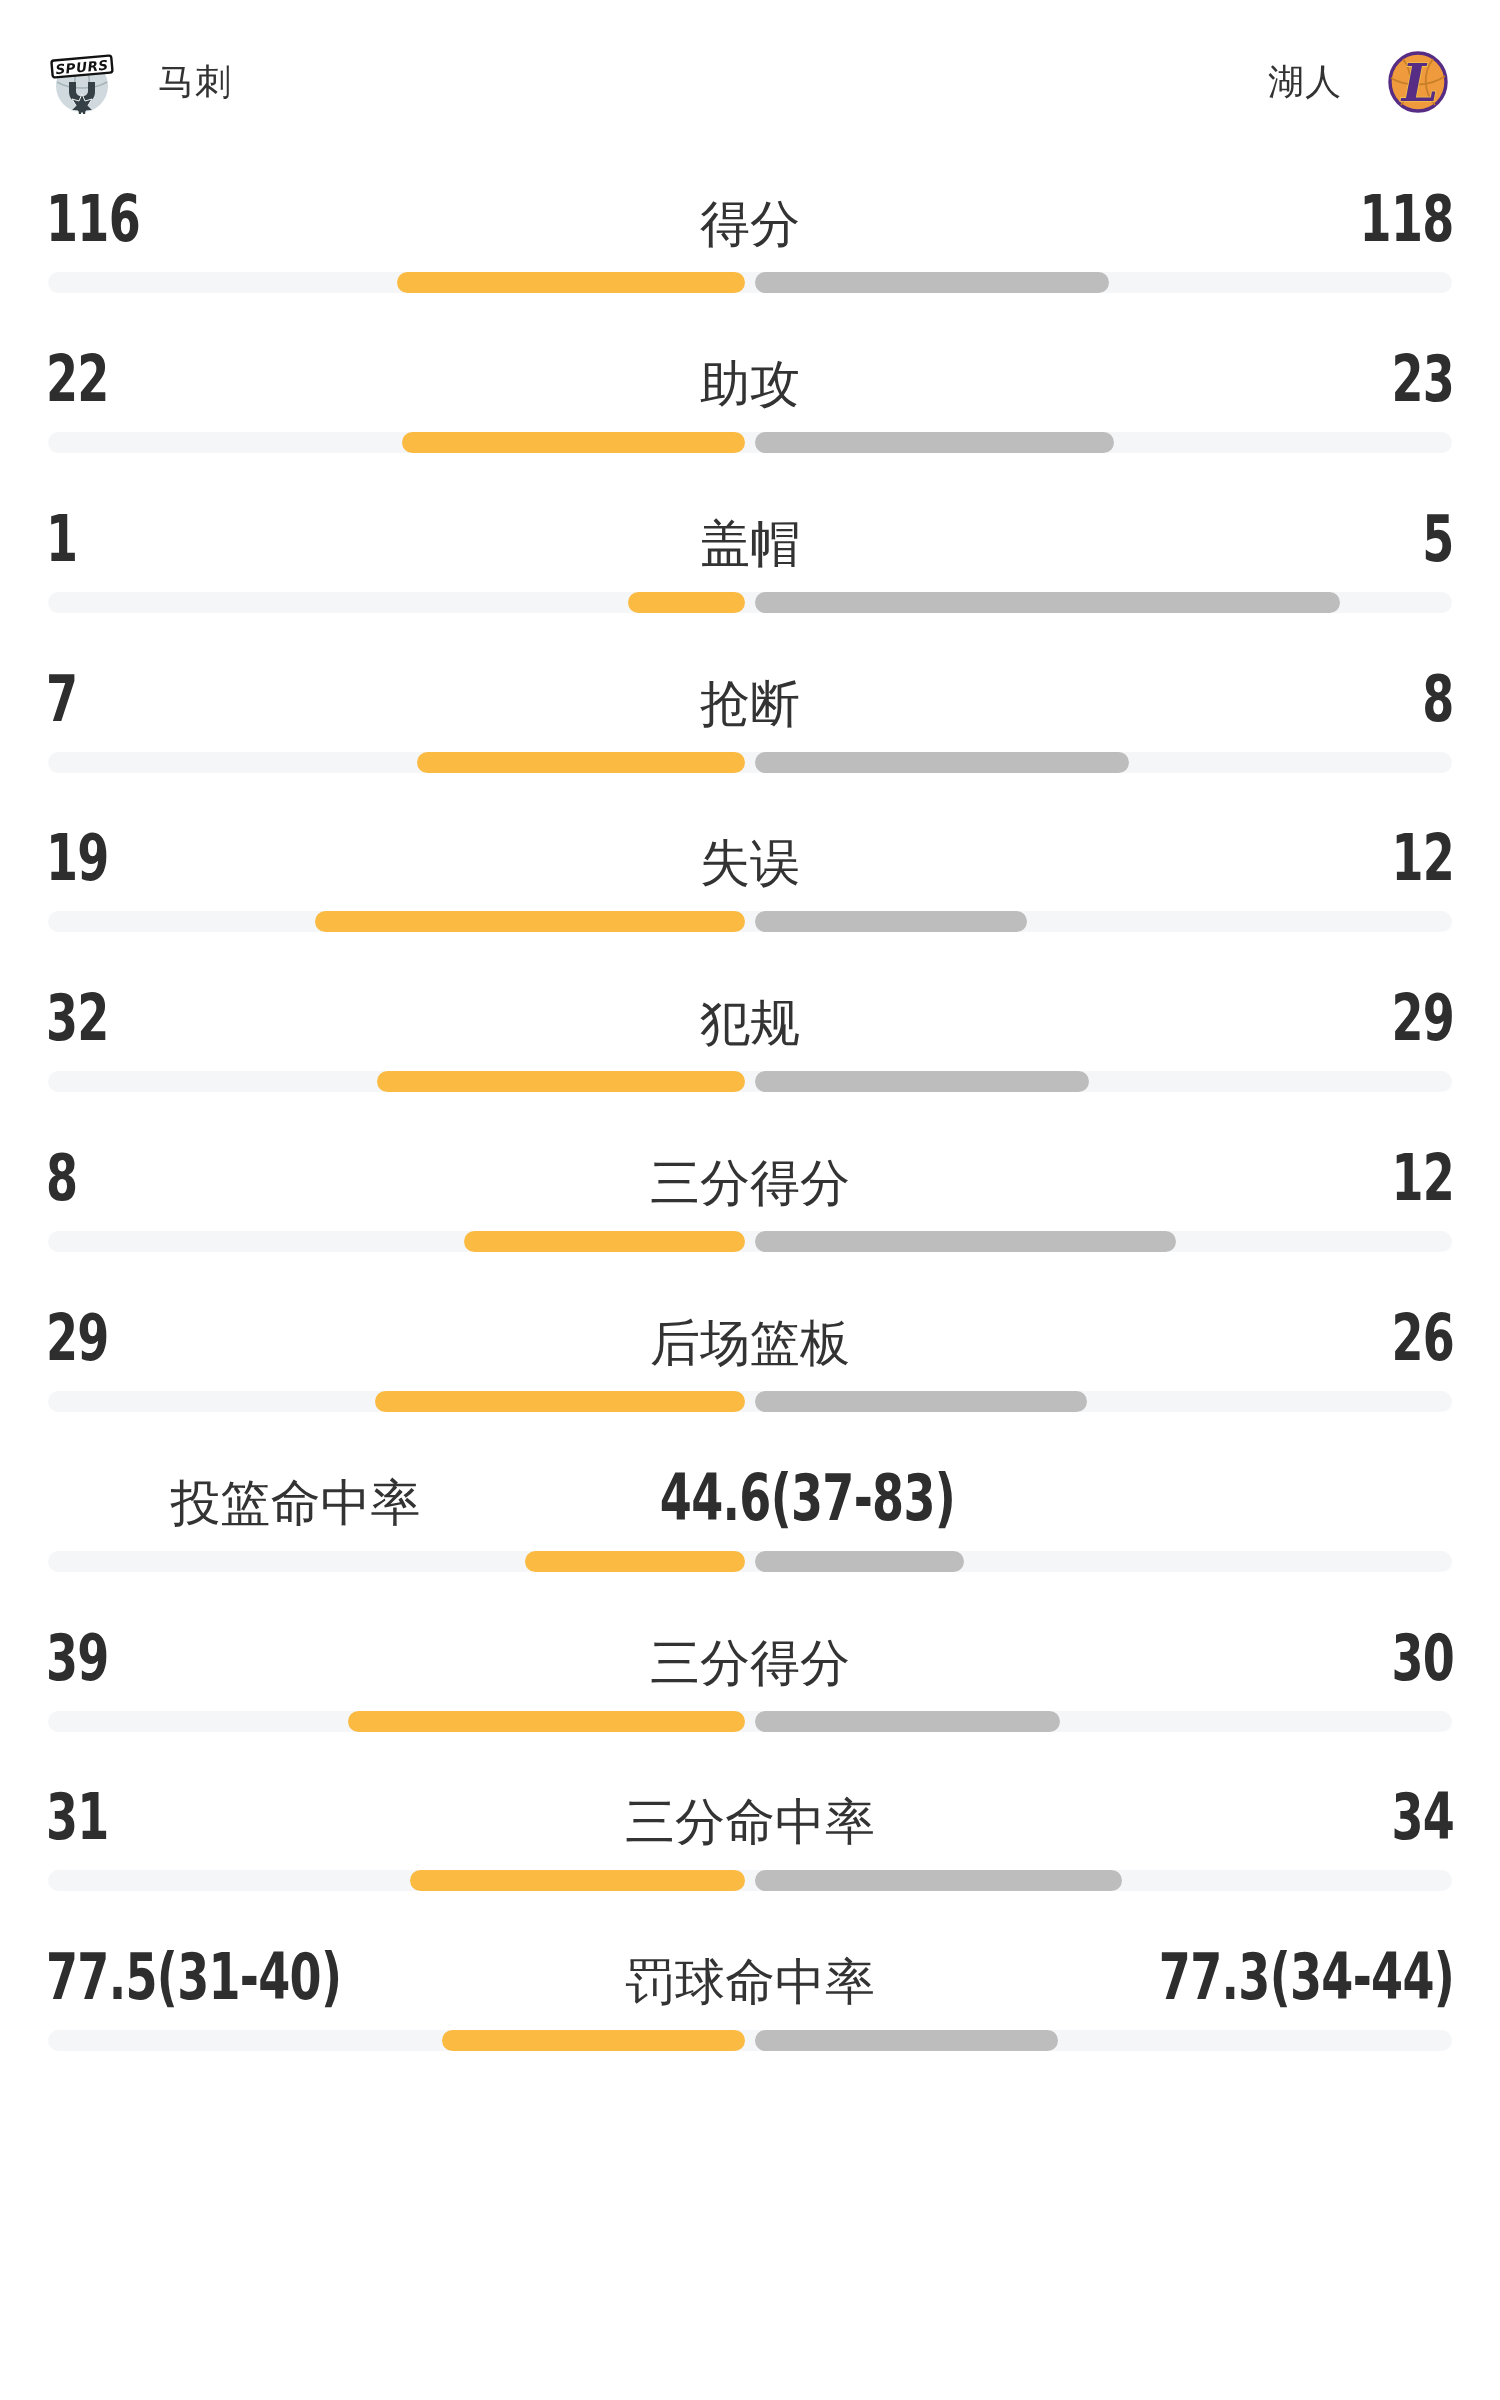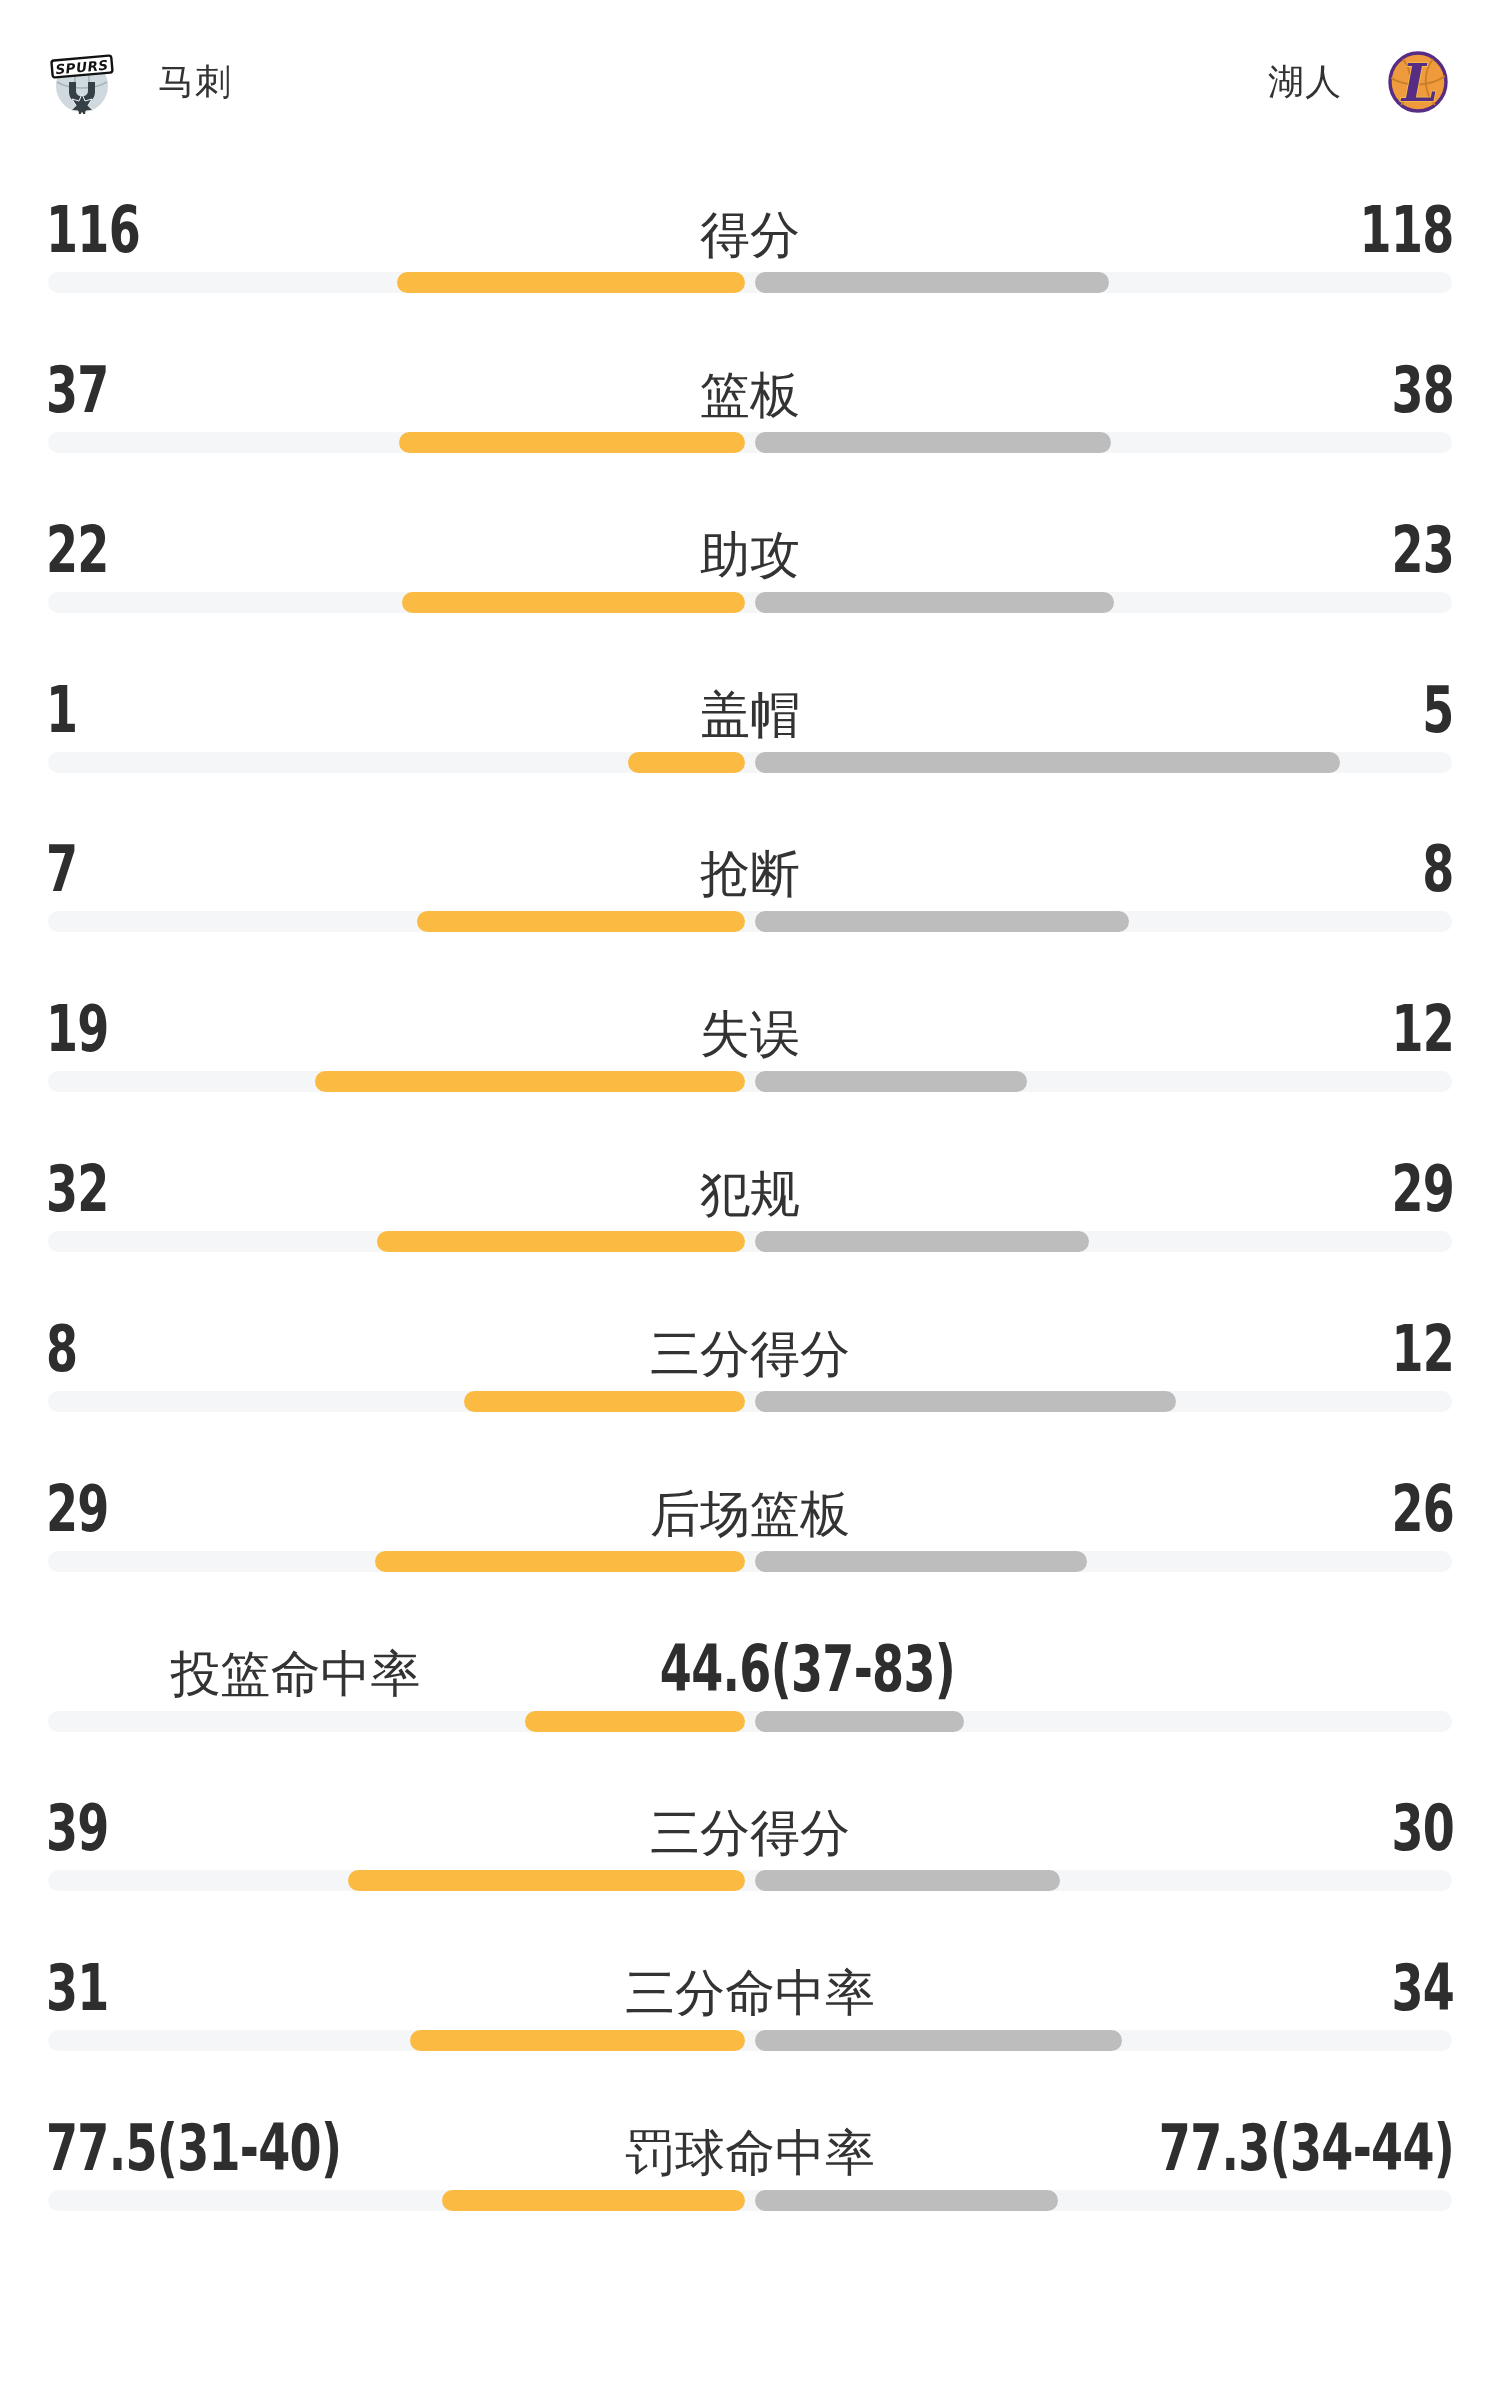--- a/index.html
+++ b/index.html
@@ -16,21 +16,21 @@
   .team{display:flex;align-items:center;gap:44px;}
   .team-name{
     font-size:36px;font-weight:400;color:var(--label-text,#333333);
     line-height:1;letter-spacing:1px;
   }
   .team-logo{width:64px;height:64px;display:block;}
   
   .stats-list{position:absolute;top:162px;left:0;right:0;}
   .stat-row{position:relative;height:159.857px;}
   .row-line{
-    position:absolute;top:36px;left:46px;right:46px;
+    position:absolute;top:25px;left:46px;right:46px;
     display:grid;grid-template-columns:1fr auto 1fr;align-items:baseline;
   }
   .num{
     font-size:64px;font-weight:700;color:var(--number-text,#2e2e2e);
     line-height:1;letter-spacing:-1px;white-space:nowrap;
   }
   .num .squeeze{display:inline-block;transform:scaleX(0.72);}
   .num.home{justify-self:start;}
   .num.home .squeeze{transform-origin:left bottom;}
   .num.away{justify-self:end;}
@@ -84,30 +84,20 @@
       <div class="num home"><span class="squeeze">116</span></div>
       <div class="stat-label">得分</div>
       <div class="num away"><span class="squeeze">118</span></div>
     </div>
     <div class="track"></div>
     <div class="fill fill-home" style="width: 348px;"></div>
     <div class="fill fill-away" style="width: 354px;"></div>
   </div>
     <div class="stat-row">
     <div class="row-line">
-      <div class="num home"><span class="squeeze">37</span></div>
-      <div class="stat-label">篮板</div>
-      <div class="num away"><span class="squeeze">38</span></div>
-    </div>
-    <div class="track"></div>
-    <div class="fill fill-home" style="width: 346.3px;"></div>
-    <div class="fill fill-away" style="width: 355.7px;"></div>
-  </div>
-    <div class="stat-row">
-    <div class="row-line">
       <div class="num home"><span class="squeeze">22</span></div>
       <div class="stat-label">助攻</div>
       <div class="num away"><span class="squeeze">23</span></div>
     </div>
     <div class="track"></div>
     <div class="fill fill-home" style="width: 343.2px;"></div>
     <div class="fill fill-away" style="width: 358.8px;"></div>
   </div>
     <div class="stat-row">
     <div class="row-line">

